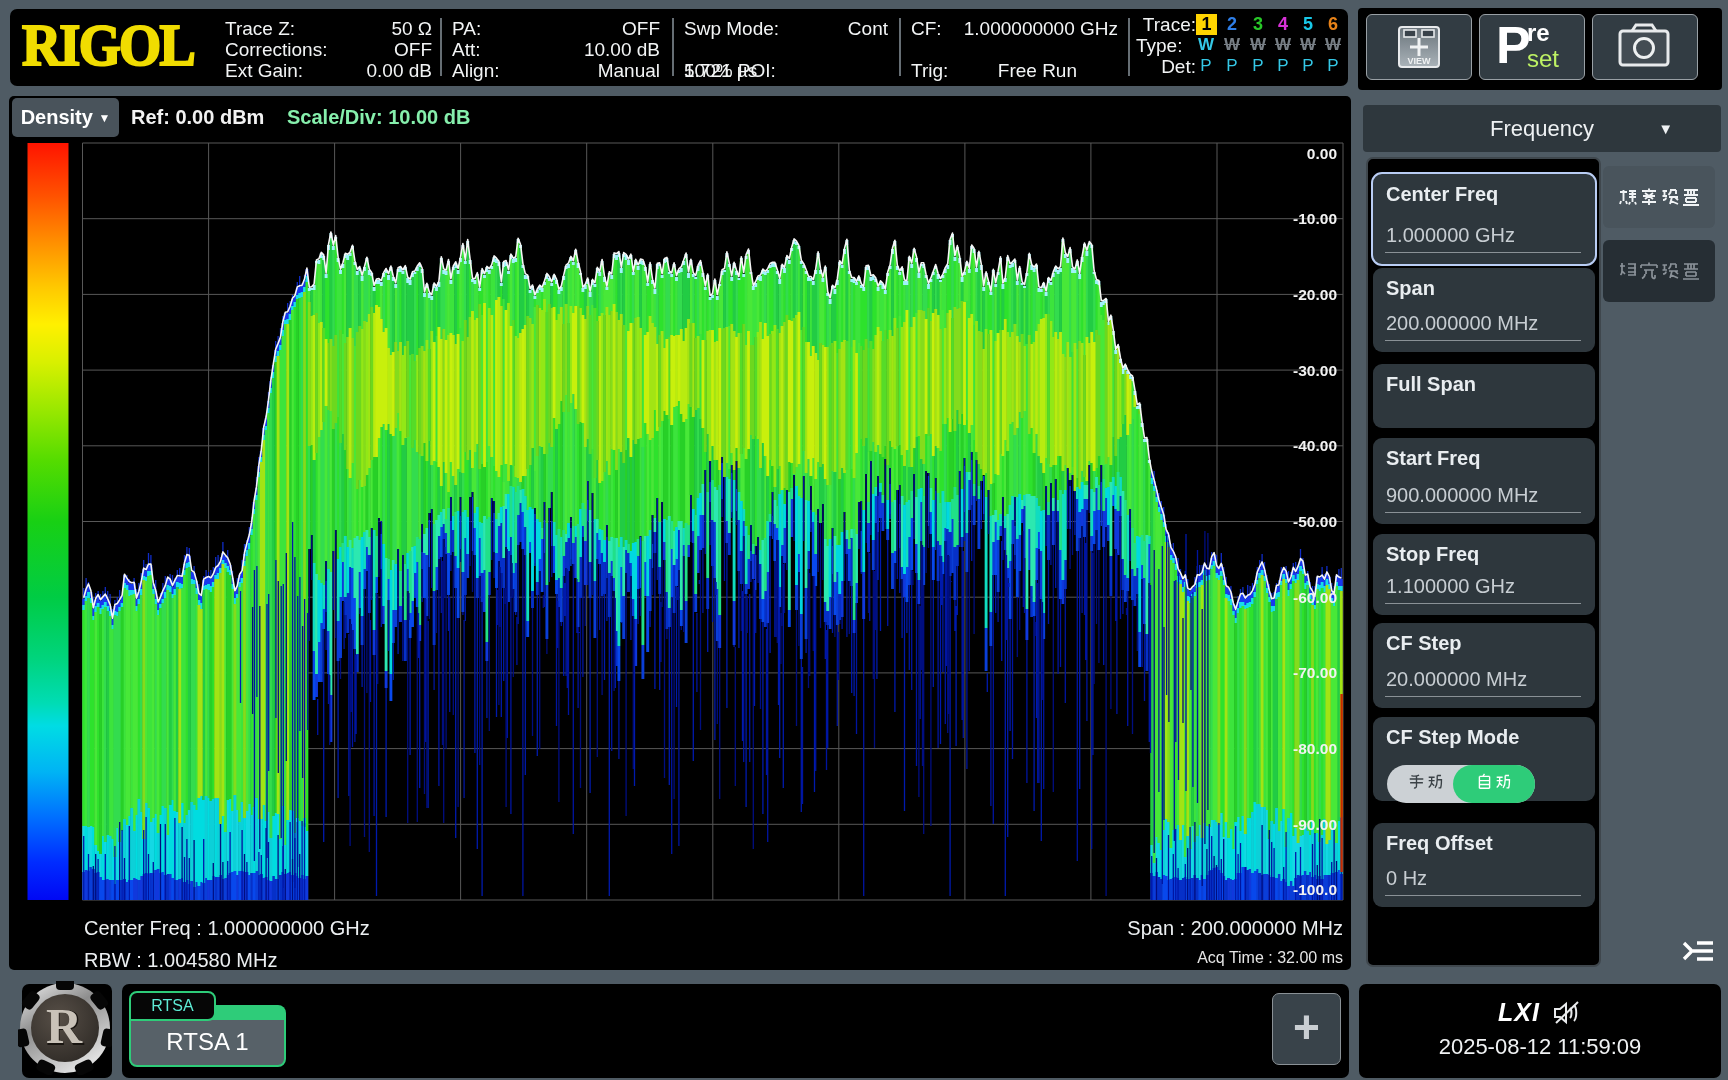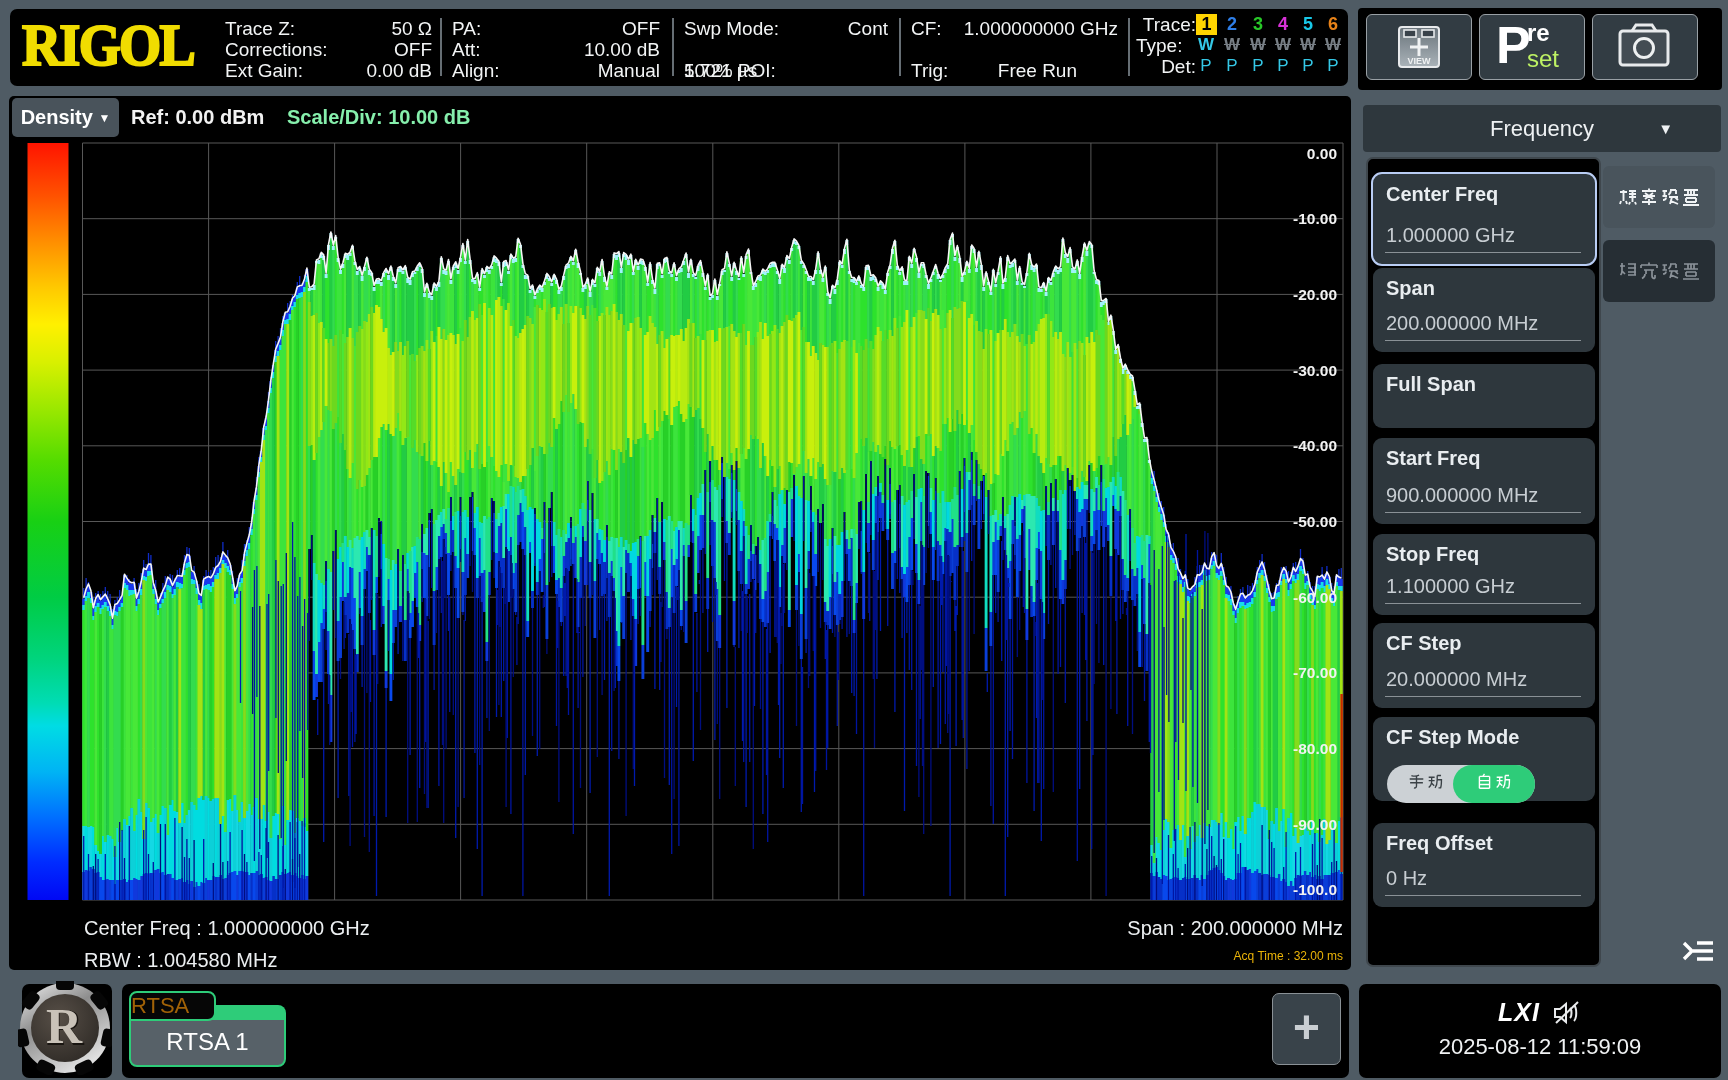--- a/index.html
+++ b/index.html
@@ -149,21 +149,21 @@
     <text x="1337" y="527" text-anchor="end" font-family="Liberation Sans, sans-serif" font-size="15.5" font-weight="bold" fill="#f2f2f2">-50.00</text>
     <text x="1337" y="603" text-anchor="end" font-family="Liberation Sans, sans-serif" font-size="15.5" font-weight="bold" fill="#f2f2f2">-60.00</text>
     <text x="1337" y="678" text-anchor="end" font-family="Liberation Sans, sans-serif" font-size="15.5" font-weight="bold" fill="#f2f2f2">-70.00</text>
     <text x="1337" y="754" text-anchor="end" font-family="Liberation Sans, sans-serif" font-size="15.5" font-weight="bold" fill="#f2f2f2">-80.00</text>
     <text x="1337" y="830" text-anchor="end" font-family="Liberation Sans, sans-serif" font-size="15.5" font-weight="bold" fill="#f2f2f2">-90.00</text>
     <text x="1337" y="895" text-anchor="end" font-family="Liberation Sans, sans-serif" font-size="15.5" font-weight="bold" fill="#f2f2f2">-100.0</text>
   </svg>
 <div class="abs" style="left:84px;top:917px;color:#eceff1;font-size:20px">Center Freq : 1.000000000 GHz</div>
 <div class="abs" style="left:84px;top:949px;color:#eceff1;font-size:20px">RBW : 1.004580 MHz</div>
 <div class="abs" style="left:943px;top:917px;width:400px;text-align:right;color:#eceff1;font-size:20px">Span : 200.000000 MHz</div>
-<div class="abs" style="left:943px;top:949px;width:400px;text-align:right;color:#eab308;font-size:12px">Acq Time : 32.00 ms</div>
+<div class="abs" style="left:943px;top:949px;width:400px;text-align:right;color:#e5e5e5;font-size:16px">Acq Time : 32.00 ms</div>
 <div class="abs" style="left:1363px;top:105px;width:358px;height:47px;background:#2e373d;border-radius:4px;color:#eef1f3;font-size:22px;line-height:47px;text-align:center">Frequency<span style="position:absolute;right:48px;top:0;font-size:15px">▼</span></div>
 <div class="abs" style="left:1366px;top:157px;width:235px;height:810px;background:#000;border:2px solid #3f474d;border-radius:7px;box-sizing:border-box"></div>
 <div class="mbtn" style="top:172px;height:90px;border:2px solid #b9cdf4;border-radius:11px;margin-left:-2px;width:222px">
     <div class="mtitle">Center Freq</div>
     <div class="mval" style="top:50px">1.000000 GHz</div>
     <div class="mline" style="top:78px"></div>
   </div>
 <div class="mbtn" style="top:268px;height:84px">
     <div class="mtitle">Span</div>
     <div class="mval" style="top:44px">200.000000 MHz</div>
@@ -274,21 +274,21 @@
 <rect x="-9" y="-50" width="18" height="12" rx="4" transform="rotate(309)"></rect>
 </g>
 <circle r="34" fill="url(#dk)"></circle>
 <text x="0" y="17" text-anchor="middle" font-family="Liberation Serif" font-weight="bold" font-size="52" fill="#191511">R</text>
 <text x="-1" y="15" text-anchor="middle" font-family="Liberation Serif" font-weight="bold" font-size="50" fill="#c9c2b8">R</text>
 </g>
   </svg>
 <div class="pan" style="left:122px;top:984px;width:1227px;height:94px"></div>
 <div class="abs" style="left:214px;top:1005px;width:72px;height:16px;background:#2ecc79;border-radius:0 8px 0 0"></div>
 <div class="abs" style="left:129px;top:1018px;width:153px;height:45px;background:#576168;border:2px solid #2ecc79;border-radius:0 0 8px 8px"></div>
-<div class="abs" style="left:129px;top:991px;width:83px;height:26px;background:#060606;border:2px solid #2ecc79;border-radius:8px 8px 8px 0;color:#a16207;font-size:22px;text-align:left;line-height:26px">RTSA</div>
+<div class="abs" style="left:129px;top:991px;width:83px;height:26px;background:#060606;border:2px solid #2ecc79;border-radius:8px 8px 8px 0;color:#5eead4;font-size:16px;text-align:center;line-height:26px">RTSA</div>
 <div class="abs" style="left:129px;top:1028px;width:157px;text-align:center;color:#fff;font-size:24px">RTSA 1</div>
 <div class="abs" style="left:1272px;top:993px;width:67px;height:70px;background:#39434a;border:1.5px solid #8a9196;border-radius:7px;color:#c9ced2;font-size:46px;font-weight:bold;text-align:center;line-height:66px">+</div>
 <div class="pan" style="left:1359px;top:984px;width:362px;height:94px"></div>
 <div class="abs" style="left:1498px;top:998px;color:#fff;font-weight:bold;font-style:italic;font-size:25px;letter-spacing:1px">LXI</div>
 <svg class="abs" style="left:1552px;top:1000px" width="32" height="26" viewBox="0 0 32 26">
 <path d="M3 9H8L14 4V22L8 17H3Z" fill="none" stroke="#e8eaec" stroke-width="2"></path>
 <path d="M18 8C20 10 20 16 18 18M22 5C25 8 25 18 22 21" fill="none" stroke="#e8eaec" stroke-width="2"></path>
 <path d="M4 23L26 2" stroke="#e8eaec" stroke-width="2"></path>
   </svg>
 <div class="abs" style="left:1359px;top:1034px;width:362px;text-align:center;color:#f0f2f3;font-size:22px">2025-08-12 11:59:09</div>

